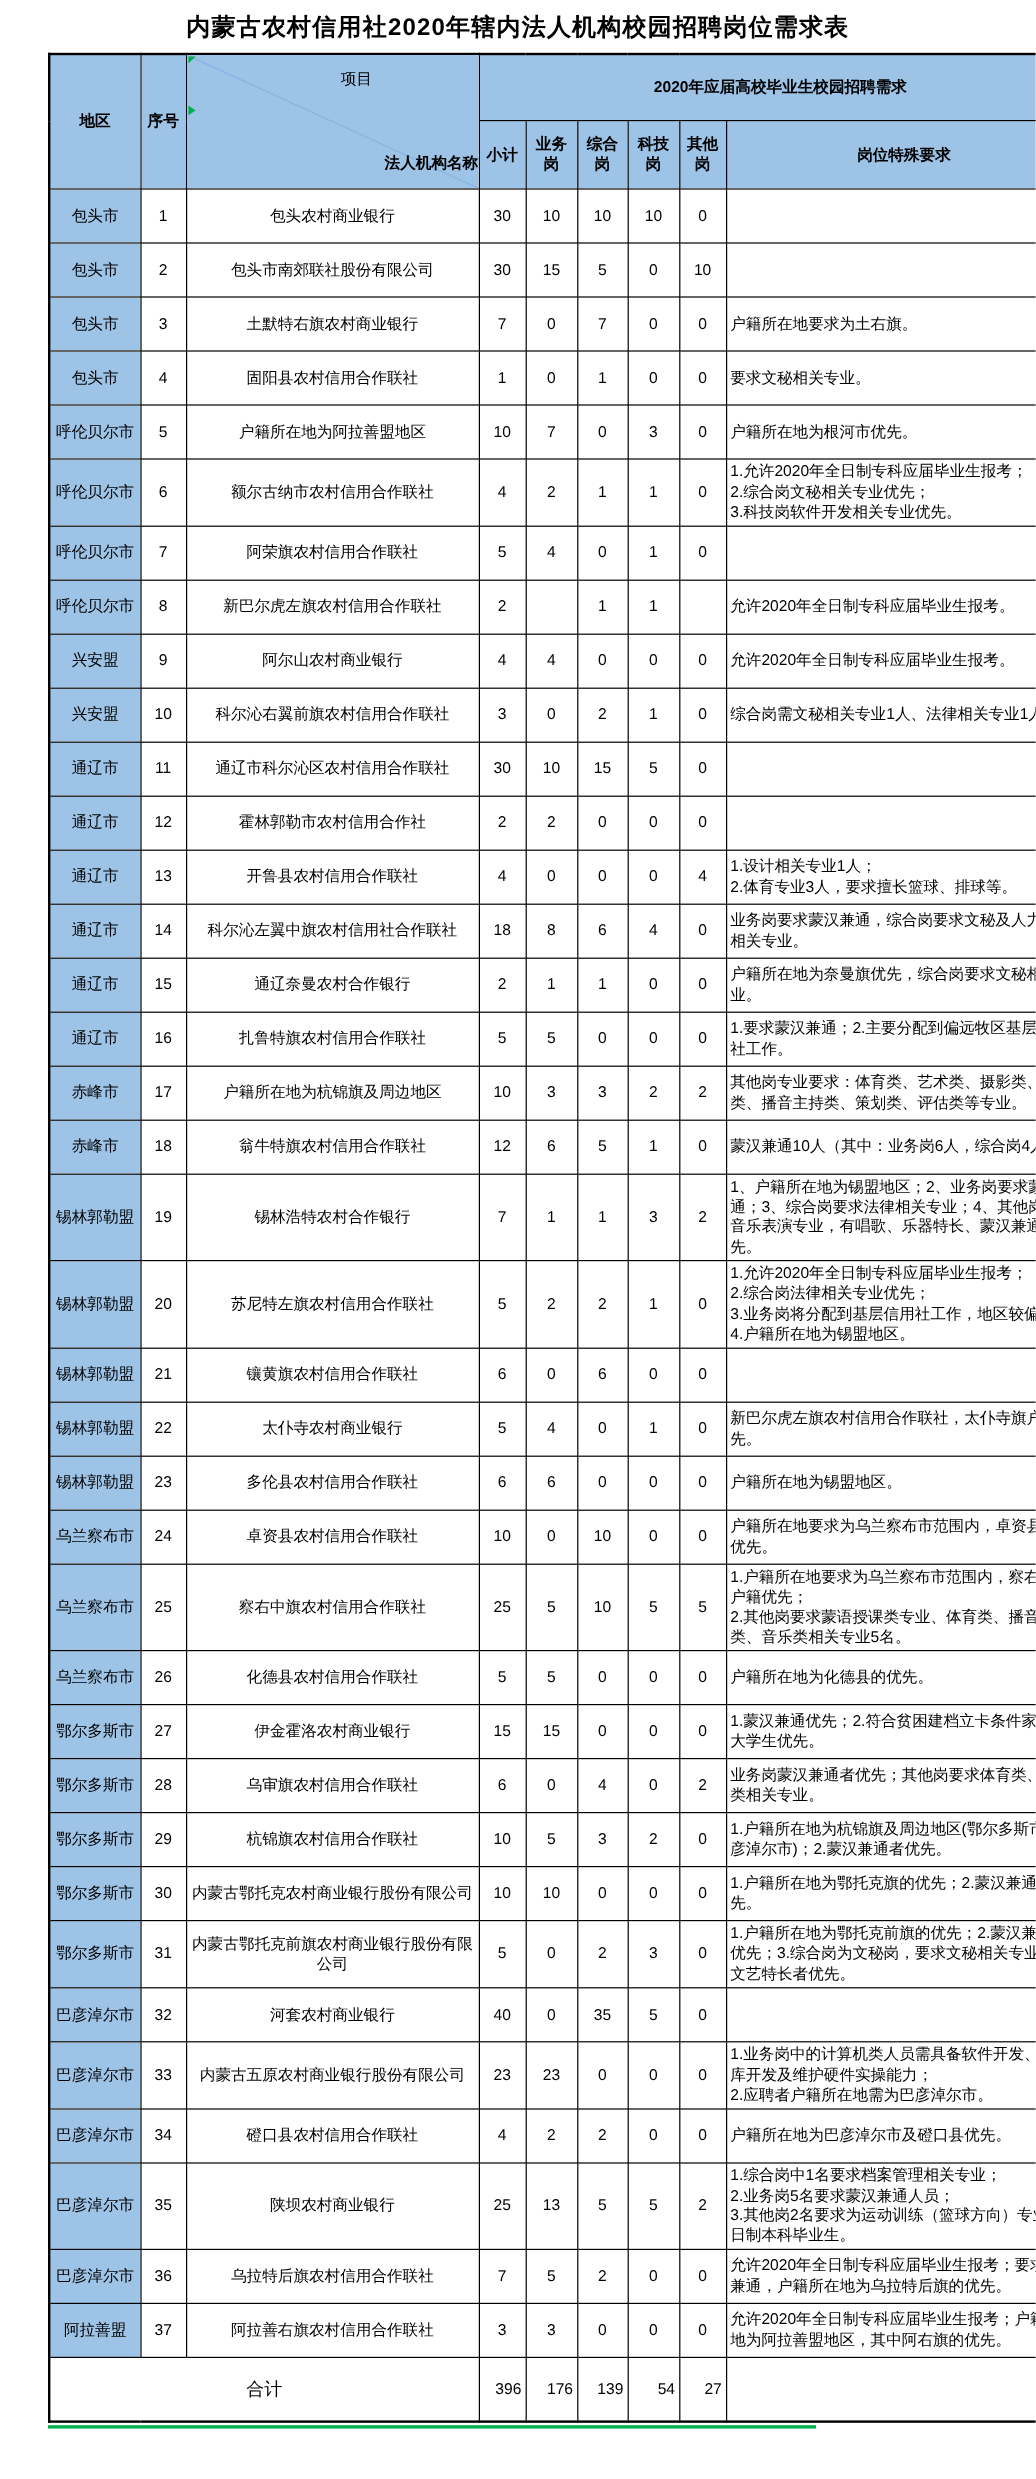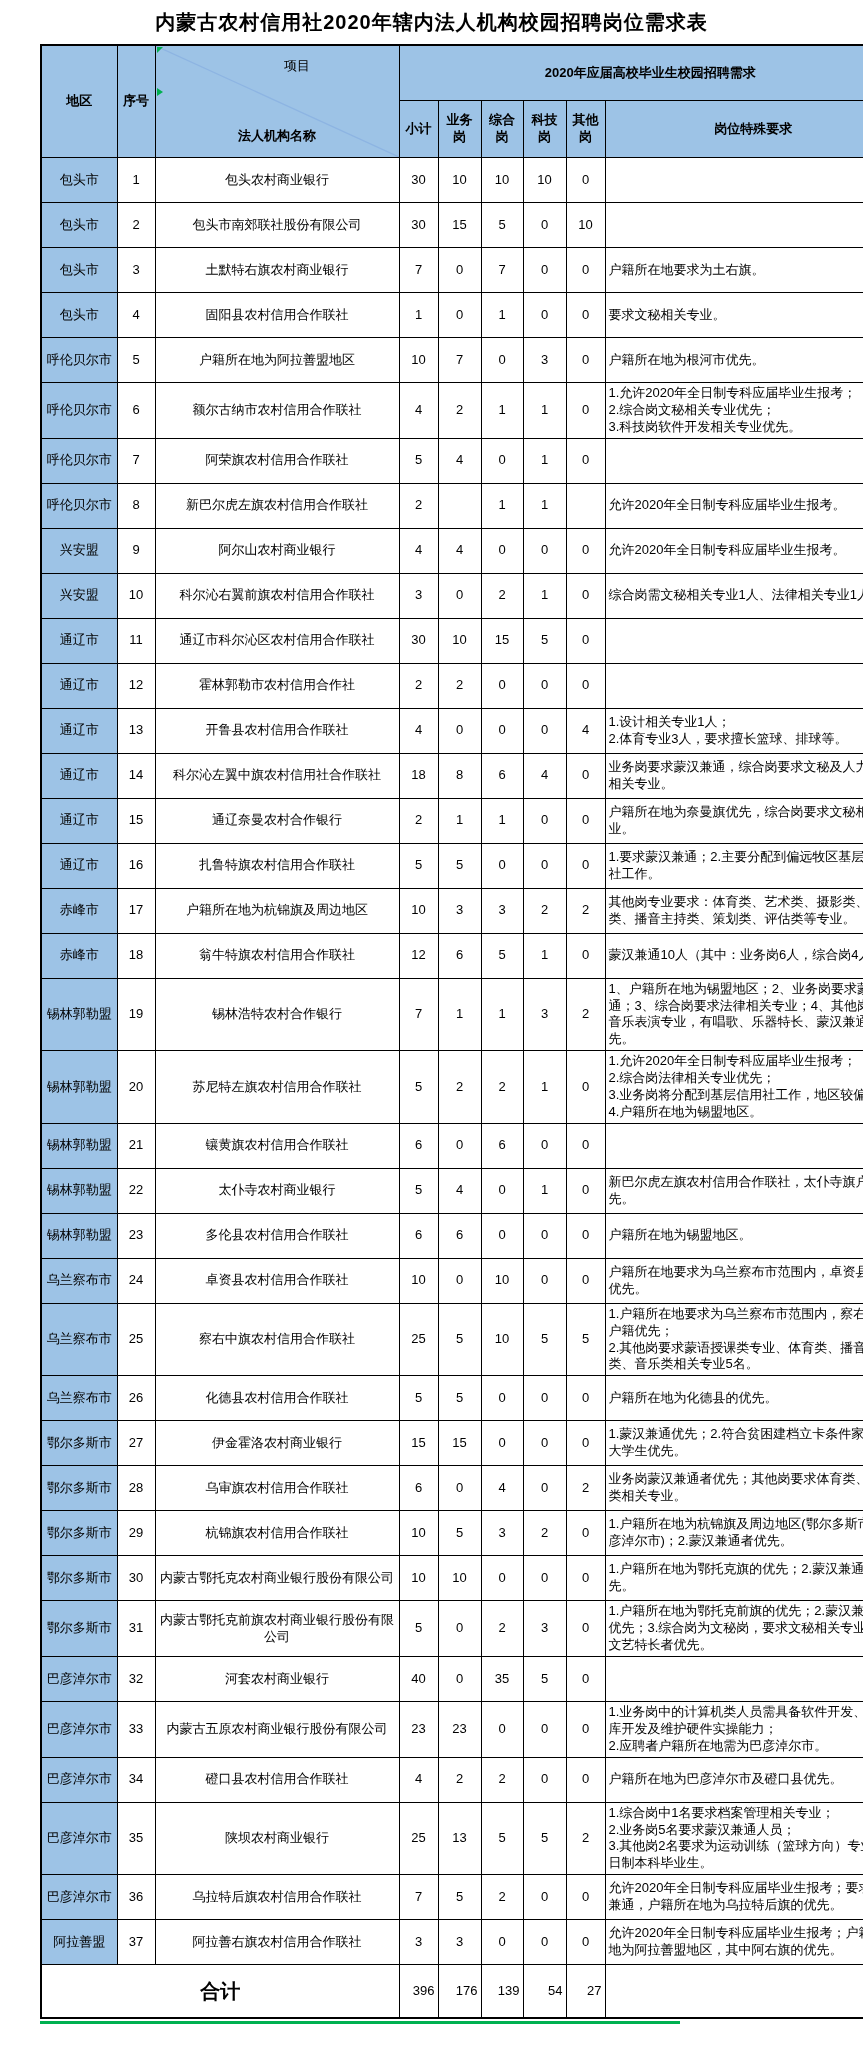--- a/index.html
+++ b/index.html
@@ -26,37 +26,37 @@
     overflow:hidden;
     vertical-align:middle;
   }
   thead th{background:var(--blue);font-weight:bold;text-align:center;}
   thead tr.h1 th{height:50px;}
   thead tr.h2 th{height:52px;}
   
   th.diag-cell{position:relative;padding:0;background:var(--blue);}
   th.diag-cell svg{position:absolute;left:0;top:0;width:100%;height:100%;}
   .diag-top{position:absolute;top:12px;left:0;right:-40px;text-align:center;font-weight:normal;}
-  .diag-bottom{position:absolute;bottom:12px;left:0;right:0;text-align:center;font-weight:bold;}
+  .diag-bottom{position:absolute;bottom:12px;left:0;right:0;text-align:right;font-weight:bold;}
   .green-tri{
     position:absolute;top:1px;left:1px;width:0;height:0;
     border-top:6px solid var(--green);border-right:6px solid transparent;
   }
   .green-arrow{
     position:absolute;top:42px;left:1px;width:0;height:0;
     border-left:6px solid var(--green);border-top:4px solid transparent;border-bottom:4px solid transparent;
   }
   tbody td{height:40px;background:#fff;}
   td.region{background:var(--blue);text-align:center;}
   td.idx{text-align:center;}
   td.org{text-align:center;}
   td.num{text-align:center;}
   td.note{text-align:left;white-space:pre-line;padding:3px 5px;}
   tfoot td{height:48px;background:#fff;}
-  tfoot td.total-label{text-align:center;font-size:20px;font-weight:bold;}
+  tfoot td.total-label{text-align:center;font-size:15px;}
   tfoot td.num{text-align:right;}
   .bottom-line{height:3px;background:var(--green);width:640px;margin-top:2px;}
 </style>
 </head>
 <body>
 
 <div class="page">
   <div class="title">内蒙古农村信用社2020年辖内法人机构校园招聘岗位需求表</div>
 
   <table class="sheet">

